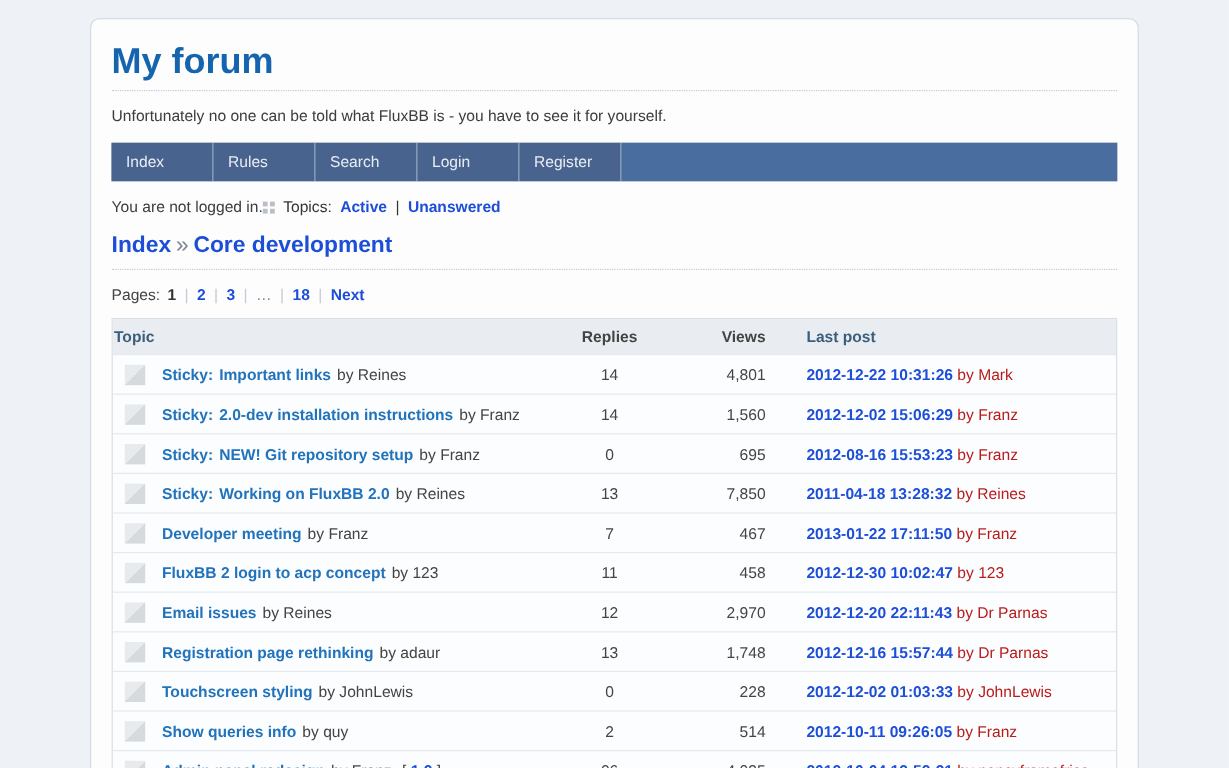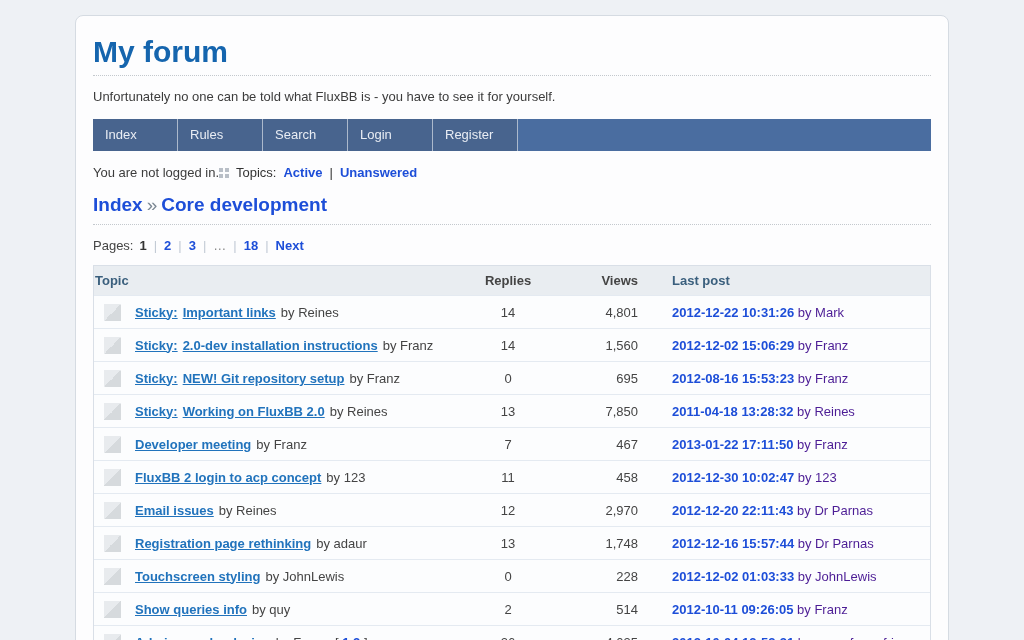--- a/index.html
+++ b/index.html
@@ -104,24 +104,24 @@
   .cell-views { text-align: right; padding-right: 30px; color: #444; }
   .cell-last { padding-left: 4px; }
 
   .topic-icon {
     width: 17px;
     height: 17px;
     margin-right: 14px;
     flex: 0 0 17px;
     background: linear-gradient(135deg, #e8ebee 50%, #d6dadd 50%);
   }
-  .sticky-label, .topic-title { font-weight: bold; color: #2173bc; text-decoration: underline; }
+  .sticky-label, .topic-title { font-weight: bold; color: #2173bc; }
   .sticky-label:not(:empty) { margin-right: 5px; }
   .topic-by { color: #444; margin-left: 5px; }
-  .last-by { color: #4c1d95; }
+  .last-by { color: #b91c1c; }
 </style>
 </head>
 <body>
 
 <div class="card">
 
   <div class="title-block">
     <div class="forum-title">My forum</div>
   </div>
 

